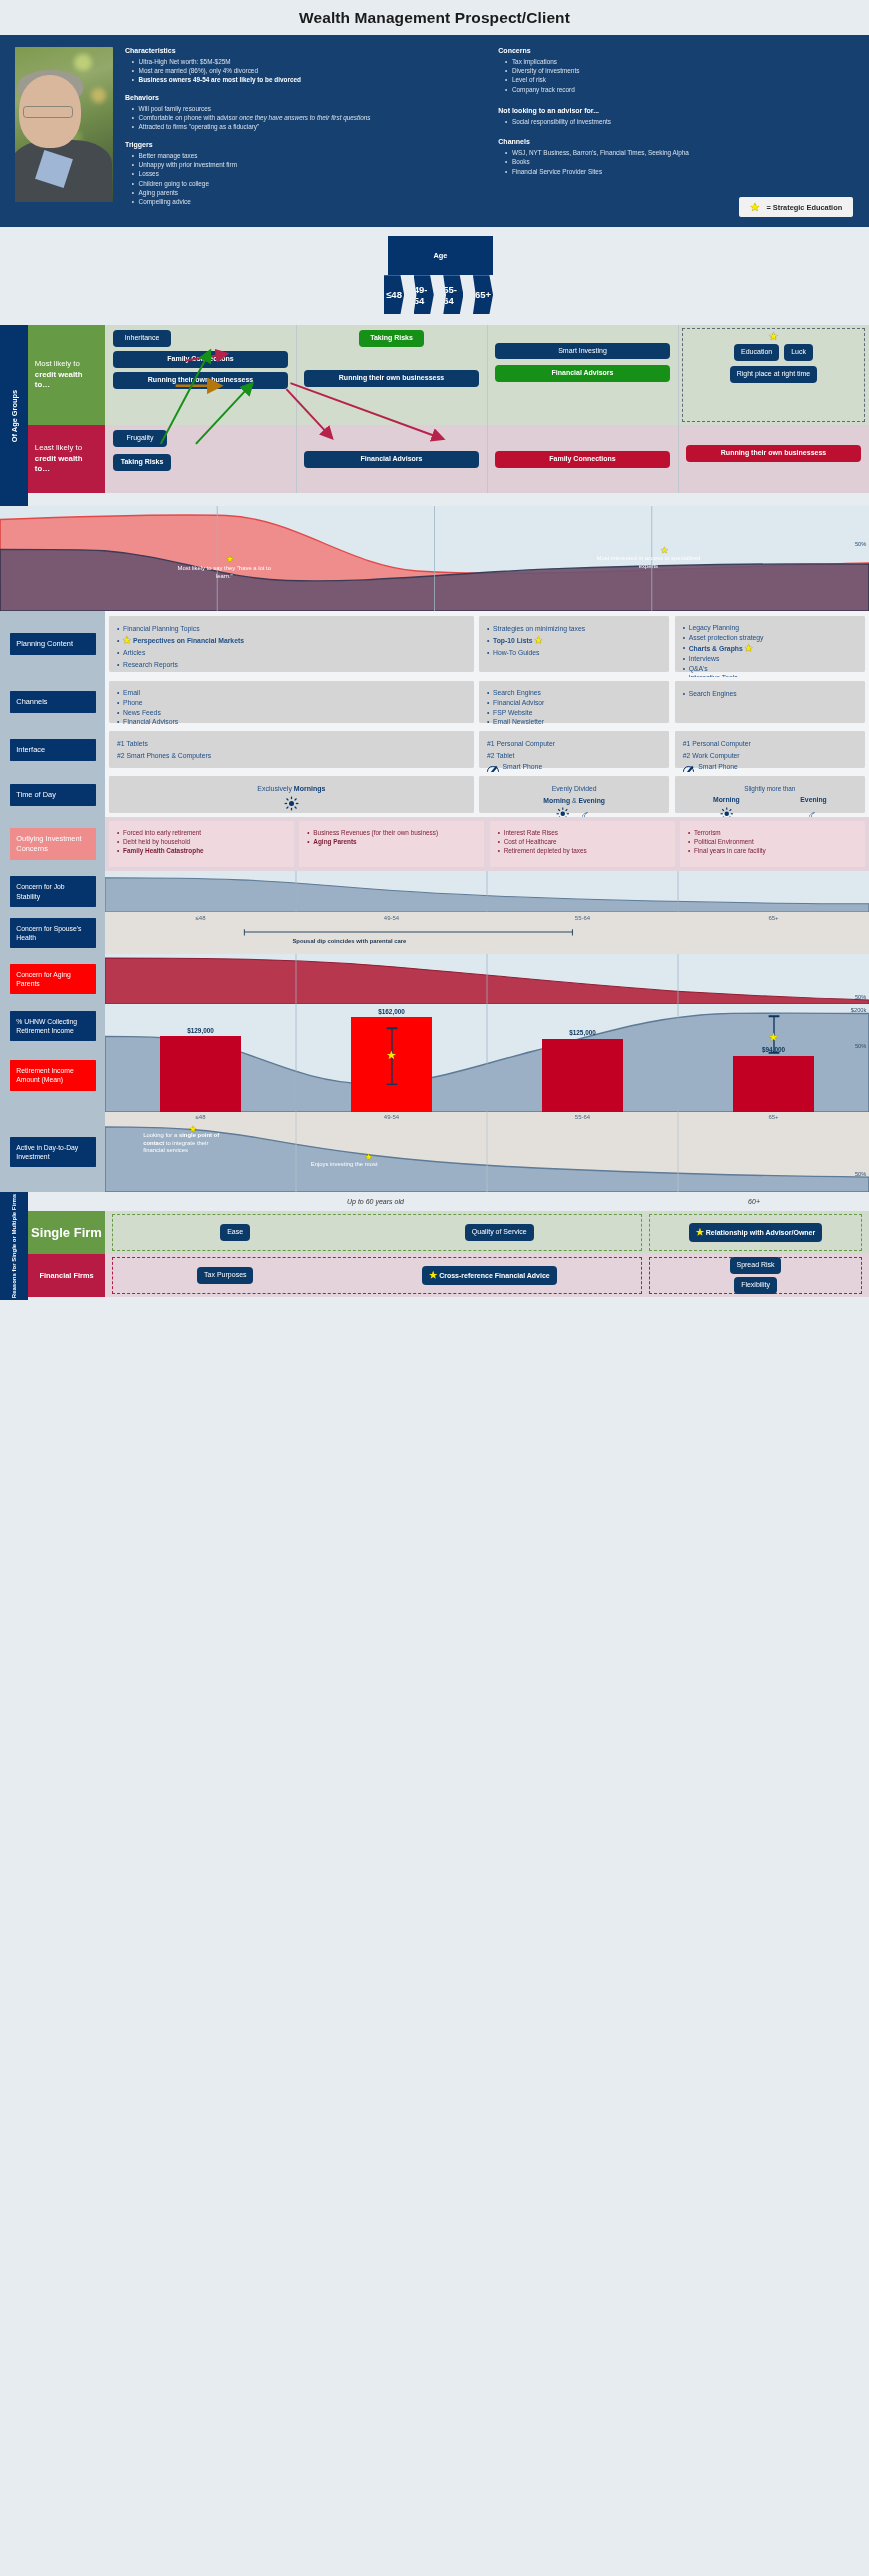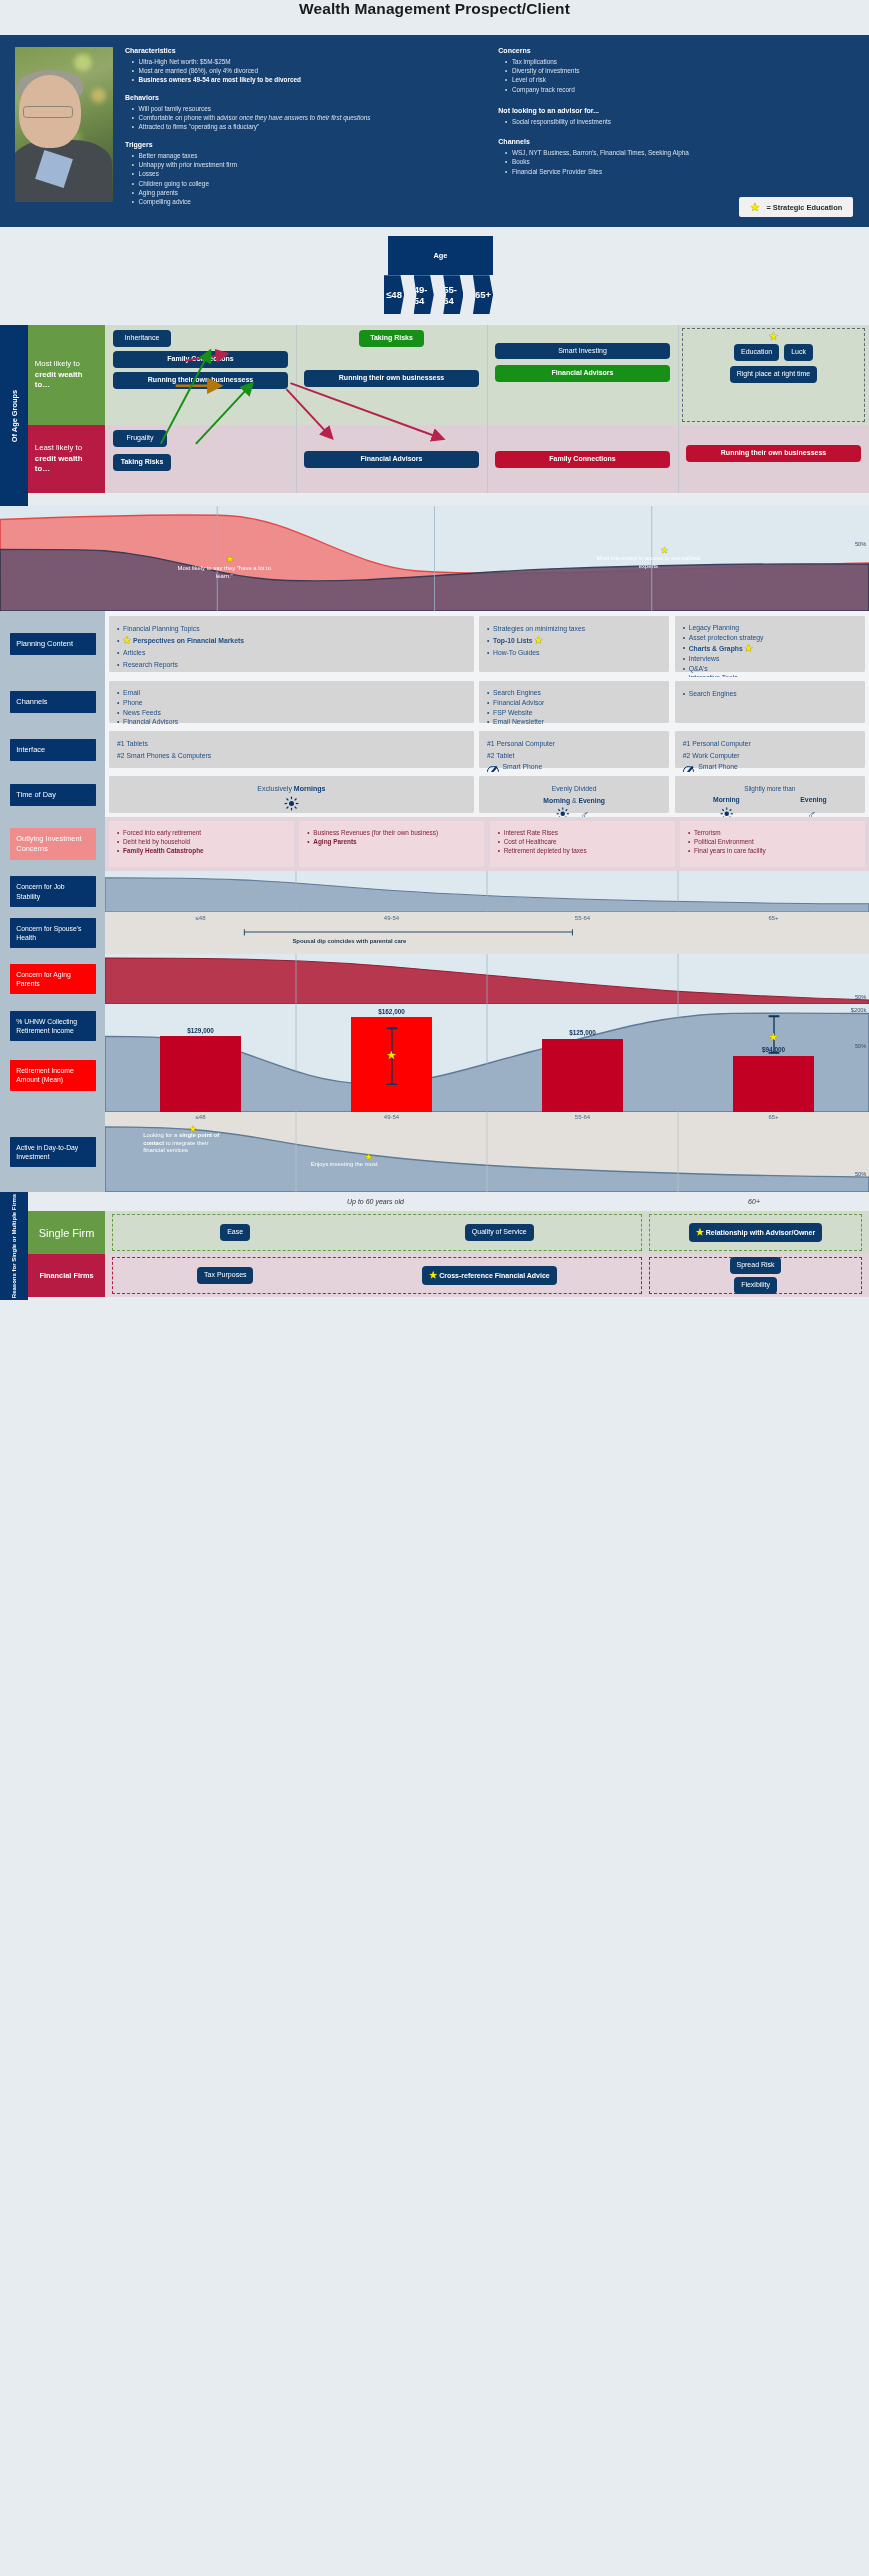--- a/index.html
+++ b/index.html
@@ -4,21 +4,21 @@
 <style>
   * { box-sizing: border-box; margin:0; padding:0; }
   body {
     width:869px; background:#e7ecf0;
     font-family:"Liberation Sans", sans-serif;
     color:#123;
   }
   .page { width:869px; position:relative; }
 
   
-  .title-bar { height:35px; display:flex; align-items:flex-start; justify-content:center; background:#e7ecf0; }
+  .title-bar { height:35px; display:flex; align-items:center; justify-content:center; background:#e7ecf0; }
   .title-bar h1 { font-size:15.5px; font-weight:bold; color:#1b1b1b; letter-spacing:0.1px; }
 
   
   .hero { background:#164070; padding:12px 15px 10.8px 15px; position:relative; display:flex; gap:12px; }
   .photo { width:98px; height:155px; flex:0 0 98px; border-radius:0.7px; overflow:hidden; position:relative;
            background:linear-gradient(160deg,#7e9a4e 0%,#93a86a 28%,#6f8a4a 52%,#3d4f34 100%); }
   .photo .bokeh { position:absolute; border-radius:50%; filter:blur(2.7px); }
   .photo .head { position:absolute; left:4px; top:28px; width:62px; height:73px; border-radius:48% 48% 44% 44%;
                  background:#d9b79c; filter:blur(0.4px); }
   .photo .hair { position:absolute; left:2.7px; top:23px; width:65px; height:31px; border-radius:50% 50% 35% 35%; background:#9d9a90; }
@@ -634,21 +634,21 @@
     <div class="rail">
         <span style="font-size:6px">Reasons for Single or Multiple Firms</span>
       </div>
     <div style="flex:1;position:relative;background:#e7ecf0">
       <div style="display:flex;height:19px;padding-left:77px;padding-right:6.8px">
         <div style="flex:3;display:flex;align-items:center;justify-content:center;font-size:7px;font-style:italic;color:#333">Up to 60 years old</div>
         <div style="flex:1.2;display:flex;align-items:center;justify-content:center;font-size:7px;font-style:italic;color:#333">60+</div>
       </div>
 
       <div style="display:flex;height:43px">
-        <div class="lab-col firm-green" style="display:flex;align-items:center;justify-content:center;color:#fff;font-weight:normal;font-size:11px">Single Firm</div>
+        <div class="lab-col firm-green" style="display:flex;align-items:center;justify-content:center;color:#fff;font-weight:bold;font-size:13px">Single Firm</div>
         <div style="flex:1;display:flex;gap:6.8px;padding:2.7px 6.8px;background:#d2dccd">
           <div class="dash-green" style="flex:3;display:flex;align-items:center;justify-content:space-around">
             <span class="pill">Ease</span>
             <span class="pill">Quality of Service</span>
           </div>
           <div class="dash-green" style="flex:1.2;display:flex;align-items:center;justify-content:center">
             <span class="pill bold"><span class="star sm">★</span> <span>Relationship with Advisor/Owner</span></span>
           </div>
         </div>
       </div>

